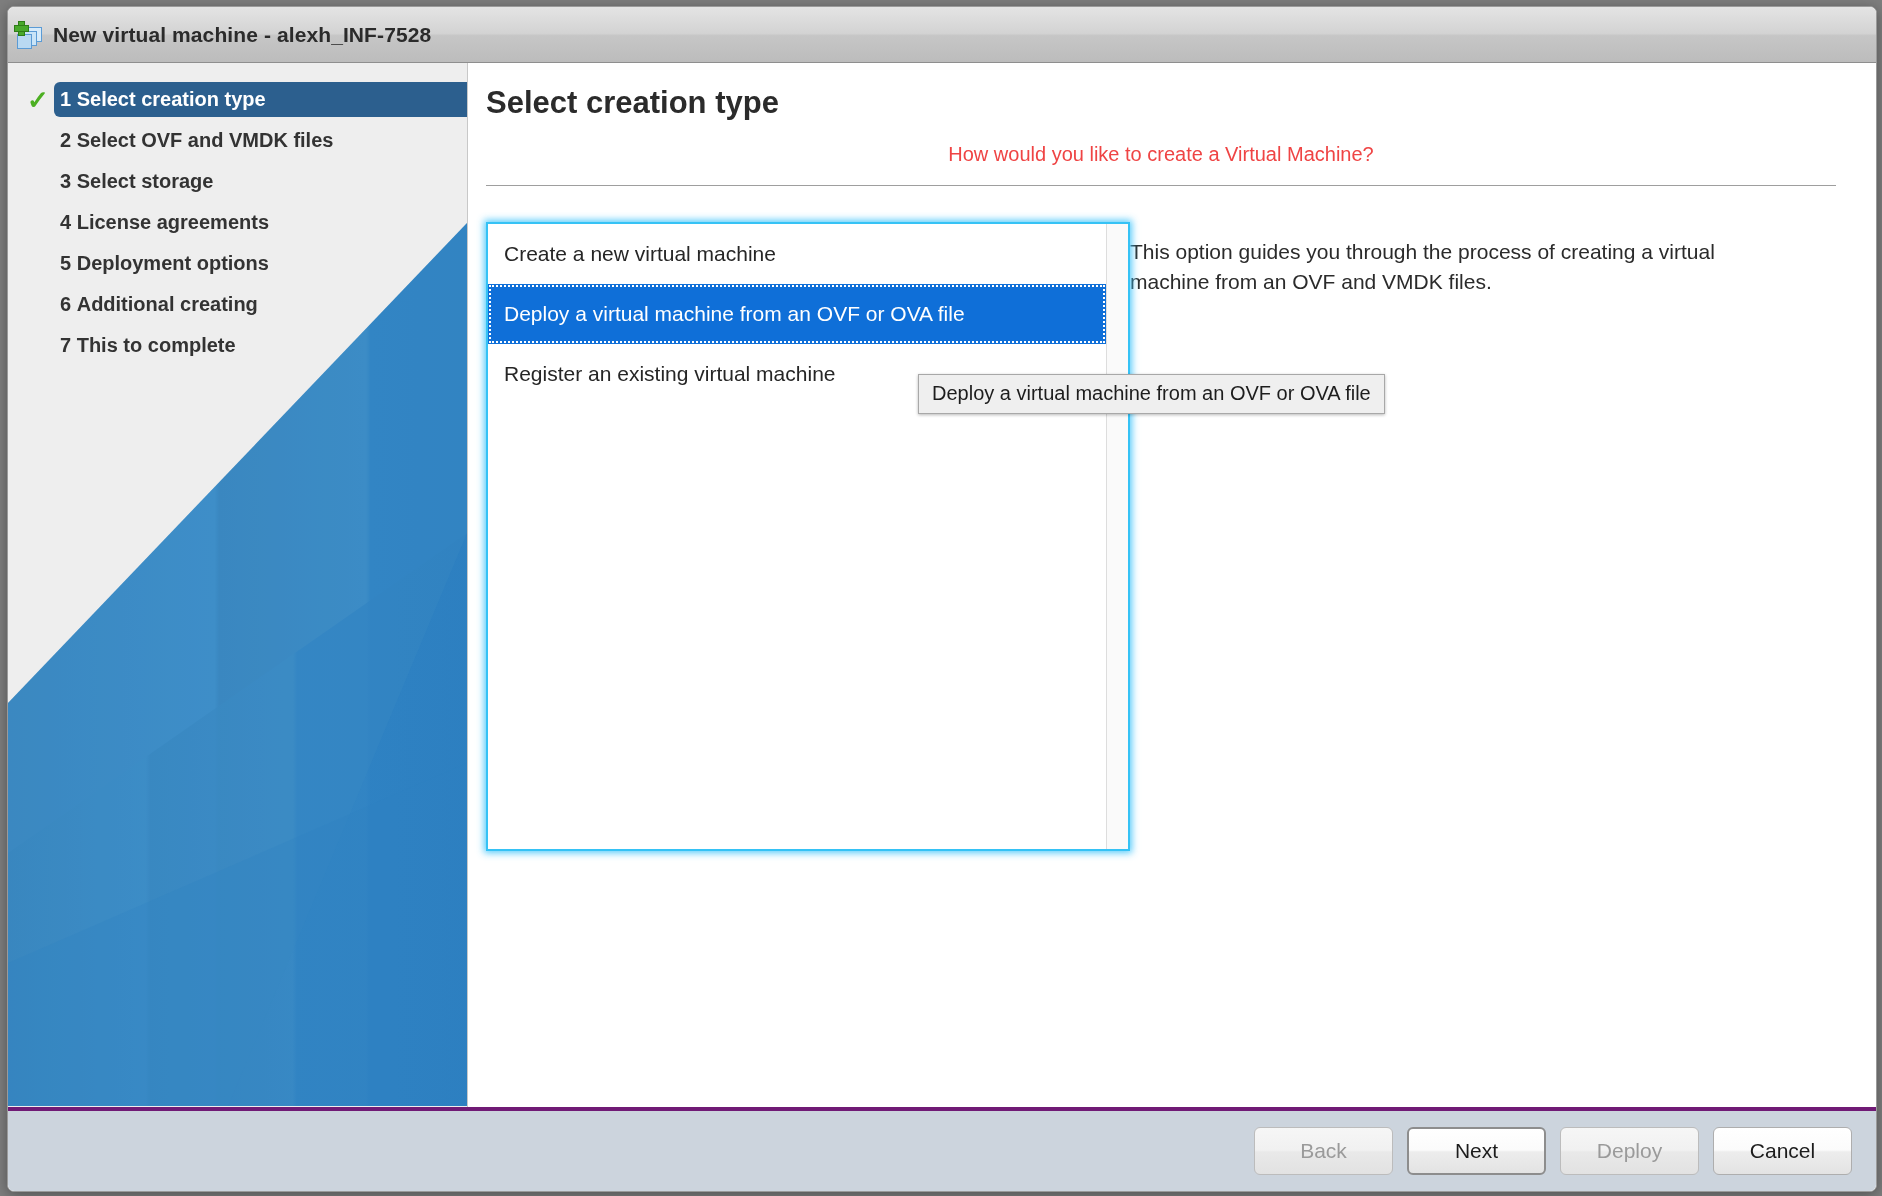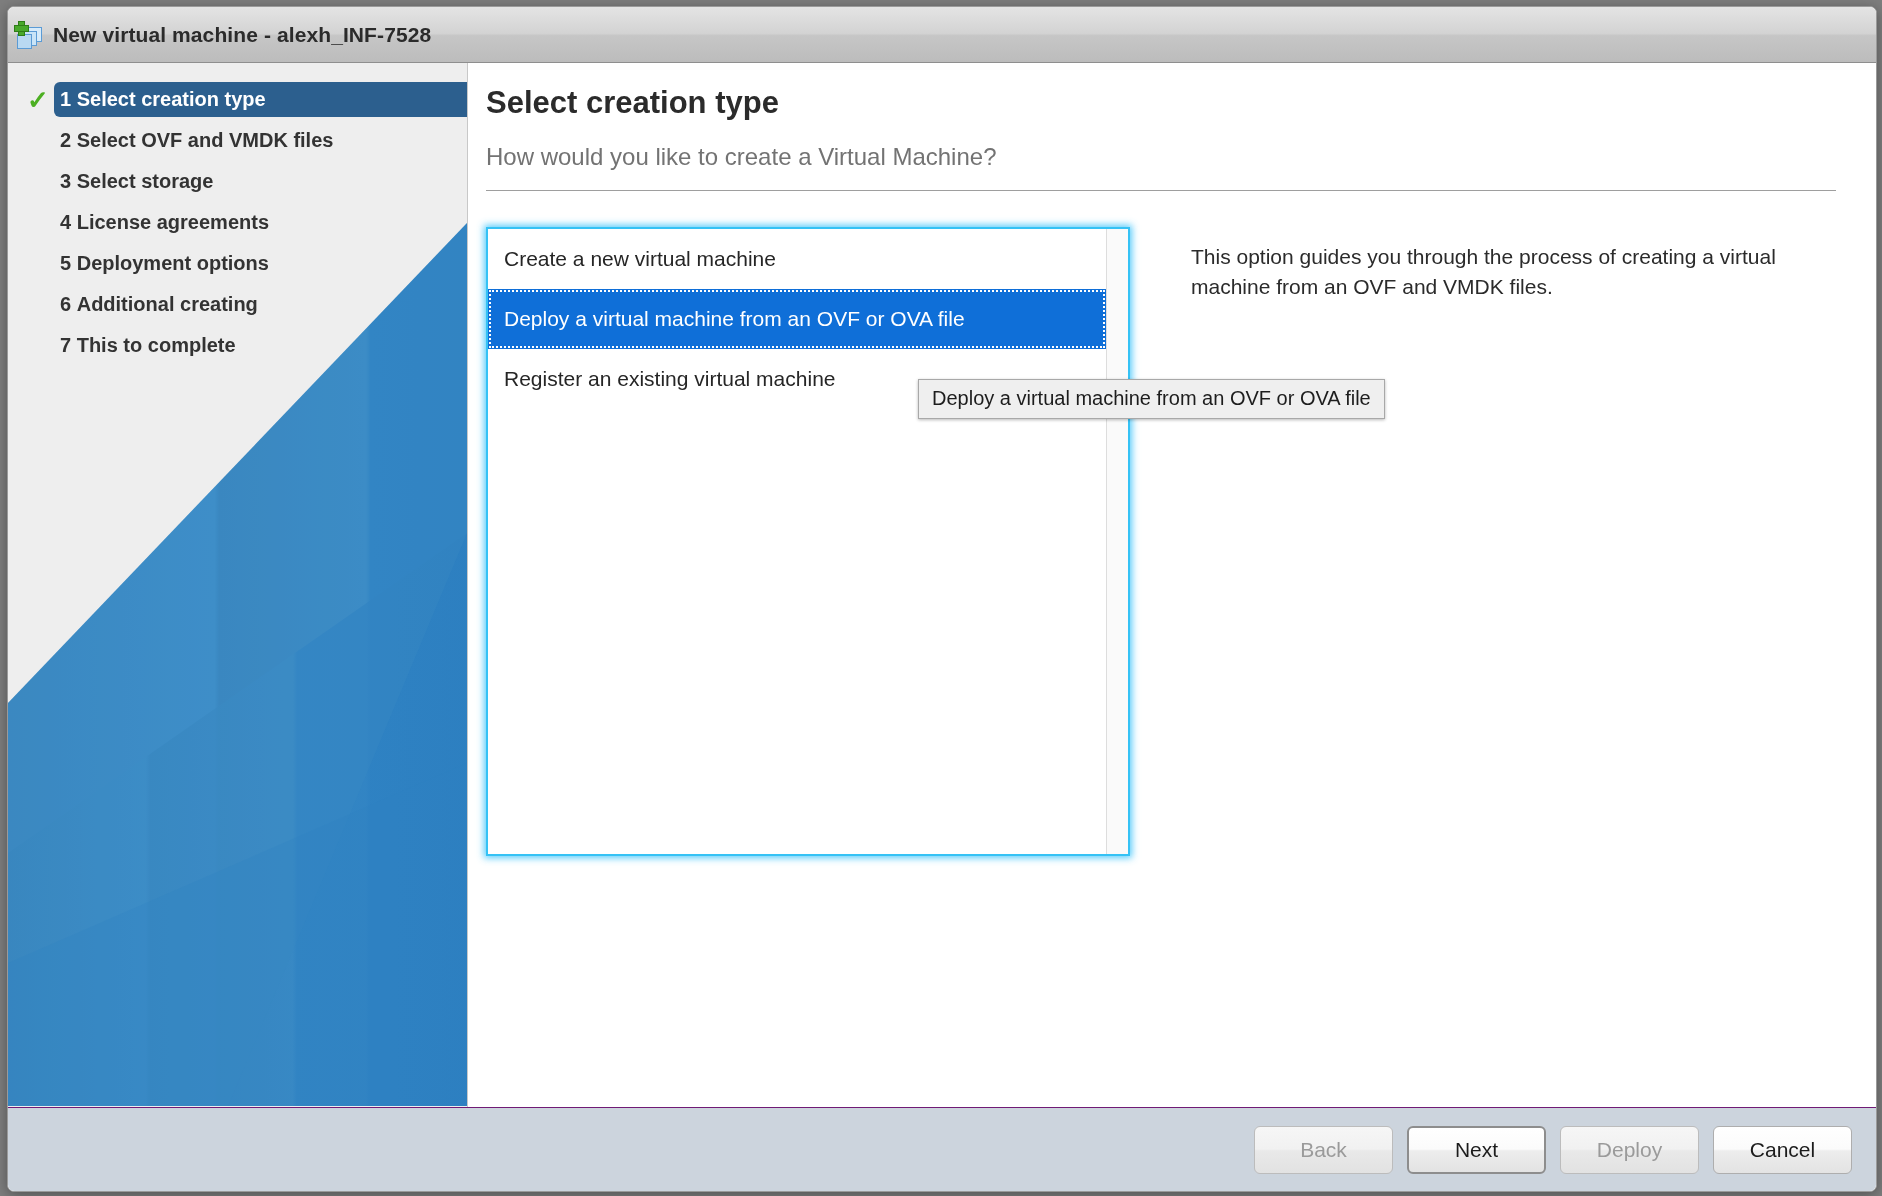--- a/index.html
+++ b/index.html
@@ -161,23 +161,24 @@
     min-width: 0;
   }
   #page-title {
     font-size: 31px;
     font-weight: bold;
     color: #2b2b2b;
     margin: 0 0 0 0;
     padding-left: 0;
   }
   #page-subtitle {
-    font-size: 24px;
-    color: #737373;
+    font-size: 20px;
+    color: #ef4444;
     margin-top: 22px;
+    text-align: center;
   }
   #hrule {
     margin-top: 19px;
     border-top: 1px solid #9e9e9e;
   }
 
   #content-row {
     display: flex;
     margin-top: 36px;
   }
@@ -238,34 +239,33 @@
     font-size: 20px;
     color: #1d1d1d;
     white-space: nowrap;
     box-shadow: 0 1px 3px rgba(0,0,0,0.28);
     z-index: 20;
   }
 
   
   #description {
     flex: 1 1 auto;
-    padding-left: 61px;
     padding-top: 15px;
     font-size: 21px;
     line-height: 1.43;
     color: #2b2b2b;
     max-width: 650px;
   }
 
   
   #footer {
     flex: 0 0 84px;
     height: 84px;
     background: #ccd4dd;
-    border-top: 1px solid #701a75;
+    border-top: 4px solid #701a75;
     display: flex;
     align-items: center;
     justify-content: flex-end;
     padding-right: 24px;
     box-sizing: border-box;
     border-bottom-left-radius: 6px;
     border-bottom-right-radius: 6px;
   }
   .btn {
     width: 139px;

